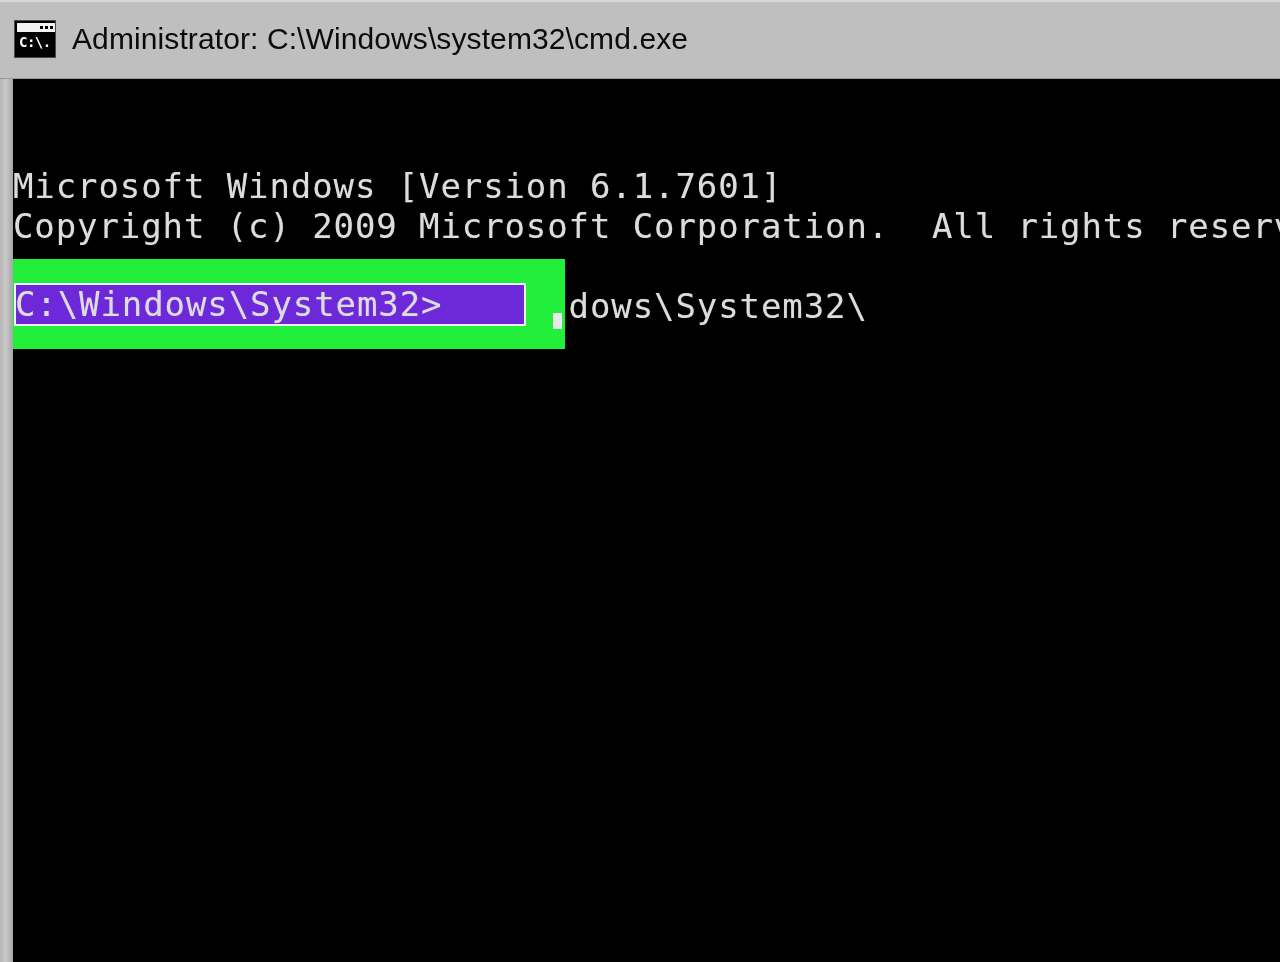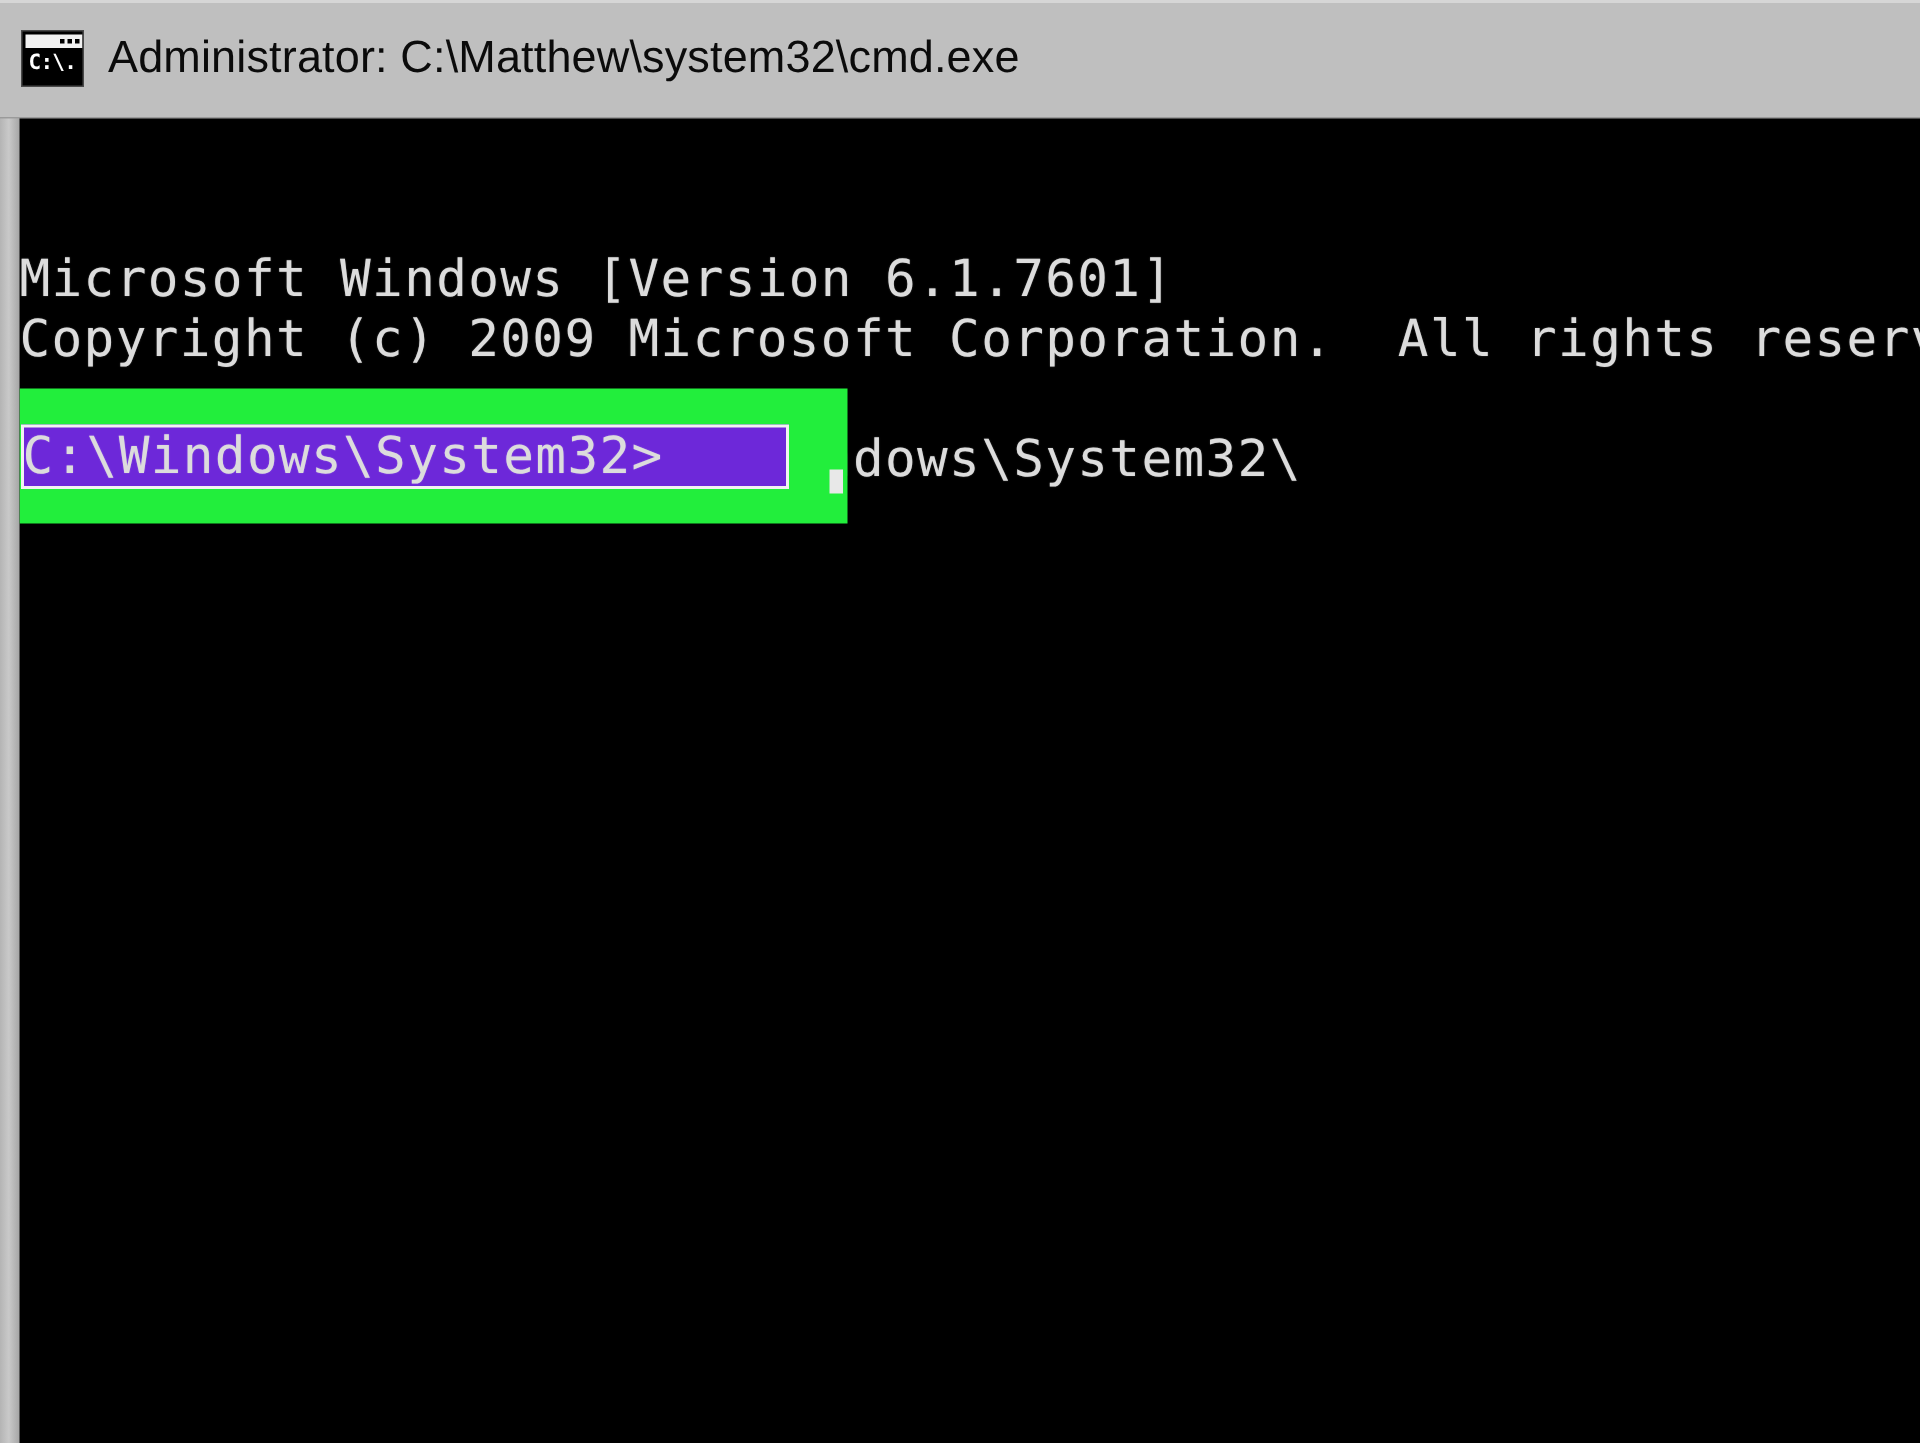--- a/index.html
+++ b/index.html
@@ -156,21 +156,21 @@
 
   <div id="titlebar">
     <div class="cmd-icon">
       <div class="bar">
         <i></i>
         <i></i>
         <i></i>
       </div>
       <div class="glyph">C:\.</div>
     </div>
-    <div id="title-text">Administrator: C:\Matthew\system32\cmd.exe</div>
+    <div id="title-text">Administrator: C:\Windows\system32\cmd.exe</div>
   </div>
 
   <div id="console-outer">
     <div id="console-left-border"></div>
 
     <div id="console-screen">
 
       <div class="con-line" id="line-version">Microsoft Windows [Version 6.1.7601]</div>
 
       <div class="con-line" id="line-copyright">Copyright (c) 2009 Microsoft Corporation.  All rights reserved.</div>

